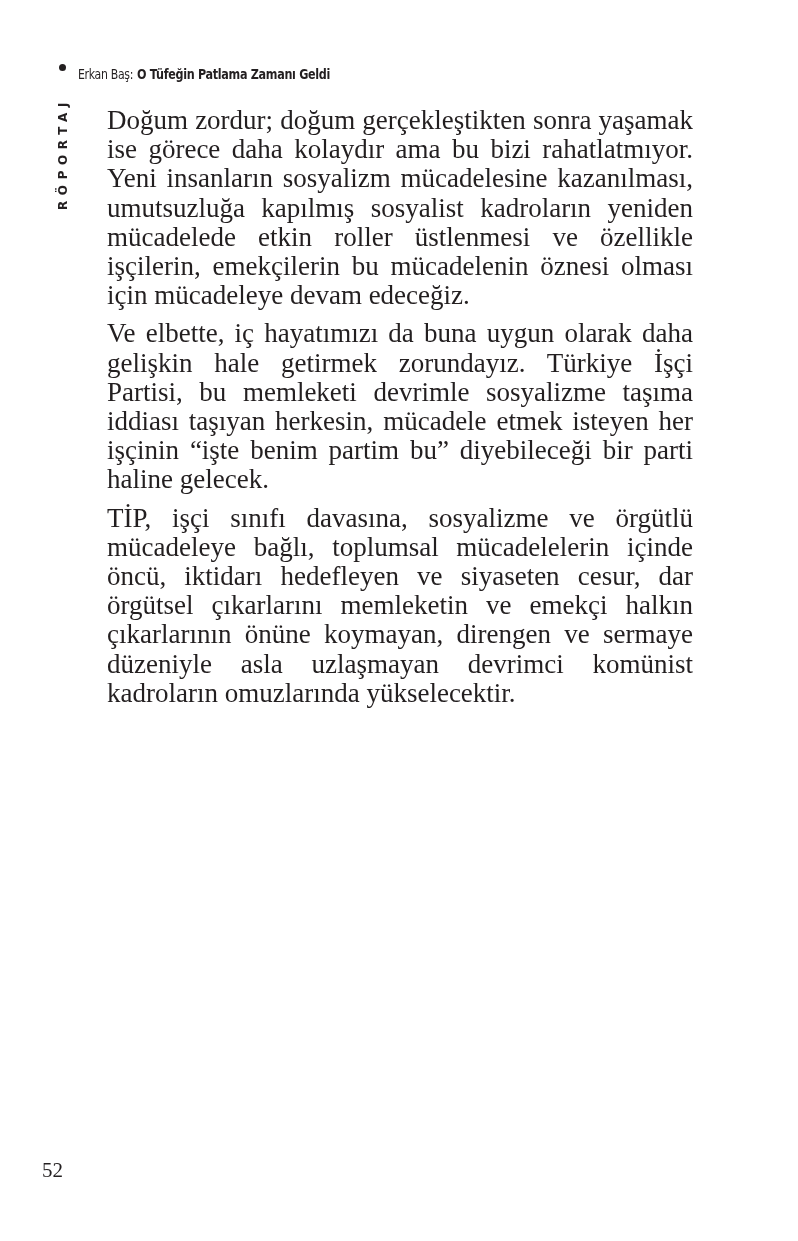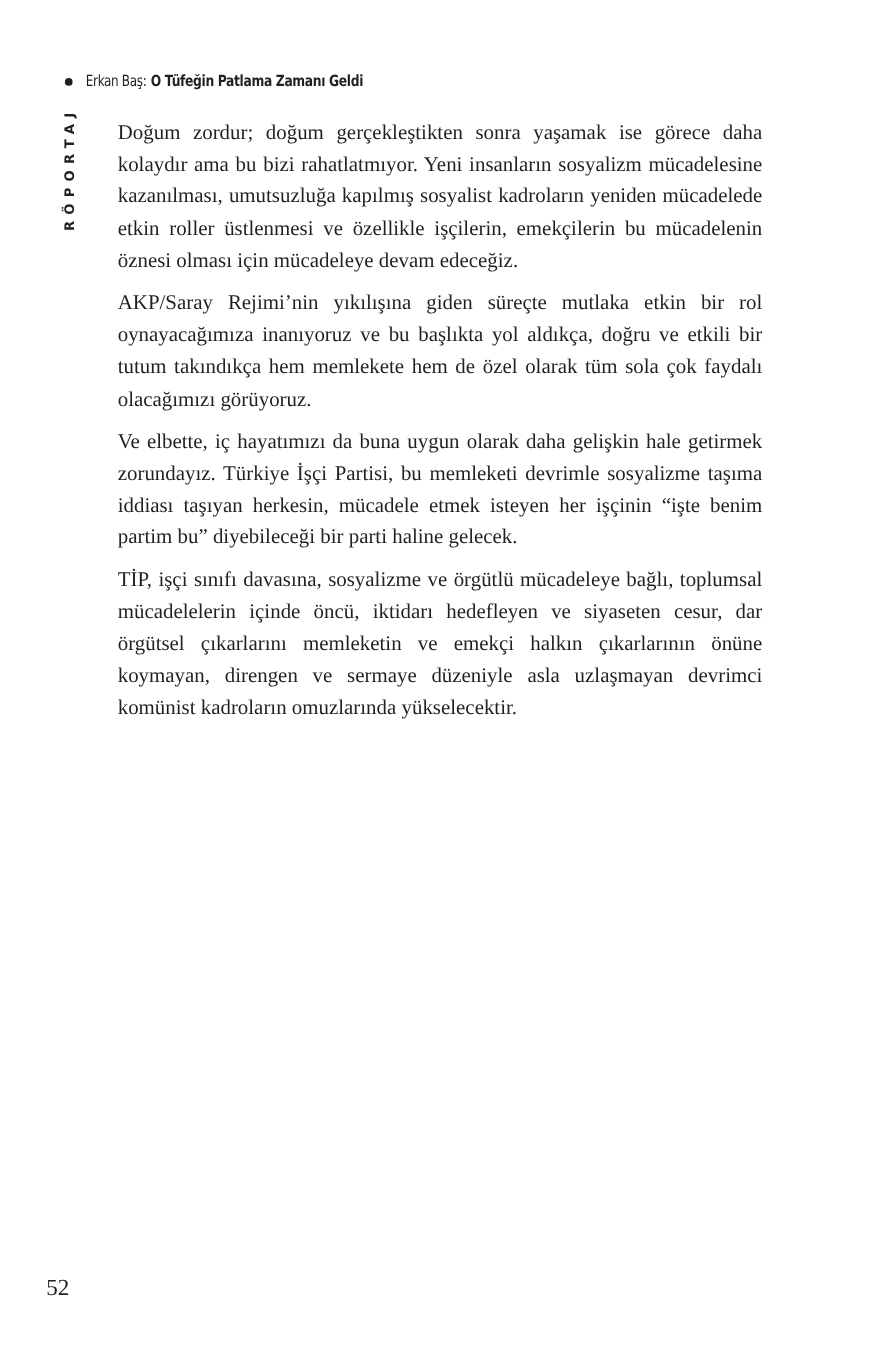--- a/index.html
+++ b/index.html
@@ -12,21 +12,20 @@
       height: 1241px;
       position: relative;
       overflow: hidden;
       color: #231f20;
     }
     .running-header {
       position: absolute;
       left: 58px;
       top: 64px;
       display: flex;
-      align-items: center;
       font-family: "DejaVu Sans", sans-serif;
       font-size: 14px;
       letter-spacing: -0.4px;
       line-height: 20px;
       white-space: nowrap;
     }
     .running-header .bullet {
       display: inline-block;
       width: 7px;
       height: 7px;
@@ -61,21 +60,21 @@
       line-height: 16px;
       white-space: nowrap;
       color: #231f20;
     }
     .body-text {
       position: absolute;
       left: 107px;
       top: 106px;
       width: 586px;
       font-family: "Liberation Serif", serif;
-      font-size: 19px;
+      font-size: 27px;
       line-height: 29.2px;
       text-align: justify;
       color: #231f20;
     }
     .body-text p {
       margin: 0 0 9px 0;
       hyphens: manual;
     }
     .page-number {
       position: absolute;
@@ -93,18 +92,17 @@
 <div class="running-header">
   <span class="bullet"></span>
   <span class="author">Erkan Baş:</span>
   <span class="title">O Tüfeğin Patlama Zamanı Geldi</span>
 </div>
 
 <div class="section-label">RÖPORTAJ</div>
 
 <div class="body-text">
   <p>Doğum zordur; doğum gerçekleştikten sonra yaşamak ise görece daha kolaydır ama bu bizi rahatlatmıyor. Yeni insanların sosyalizm mücadelesine kazanılması, umutsuzluğa kapılmış sosyalist kadrola­rın yeniden mücadelede etkin roller üstlenmesi ve özellikle işçilerin, emekçilerin bu mücadelenin öznesi olması için mücadeleye devam edeceğiz.</p>
-  <p>AKP/Saray Rejimi’nin yıkılışına giden süreçte mutlaka etkin bir rol oynayacağımıza inanıyoruz ve bu başlıkta yol aldıkça, doğru ve et­kili bir tutum takındıkça hem memlekete hem de özel olarak tüm sola çok faydalı olacağımızı görüyoruz.</p>
   <p>Ve elbette, iç hayatımızı da buna uygun olarak daha gelişkin hale getirmek zorundayız. Türkiye İşçi Partisi, bu memleketi devrimle sosyalizme taşıma iddiası taşıyan herkesin, mücadele etmek isteyen her işçinin “işte benim partim bu” diyebileceği bir parti haline ge­lecek.</p>
   <p>TİP, işçi sınıfı davasına, sosyalizme ve örgütlü mücadeleye bağlı, toplumsal mücadelelerin içinde öncü, iktidarı hedefleyen ve siya­seten cesur, dar örgütsel çıkarlarını memleketin ve emekçi halkın çıkarlarının önüne koymayan, direngen ve sermaye düzeniyle asla uzlaşmayan devrimci komünist kadroların omuzlarında yüksele­cektir.</p>
 </div>
 
 <div class="page-number">52</div>
 
 </body></html>

